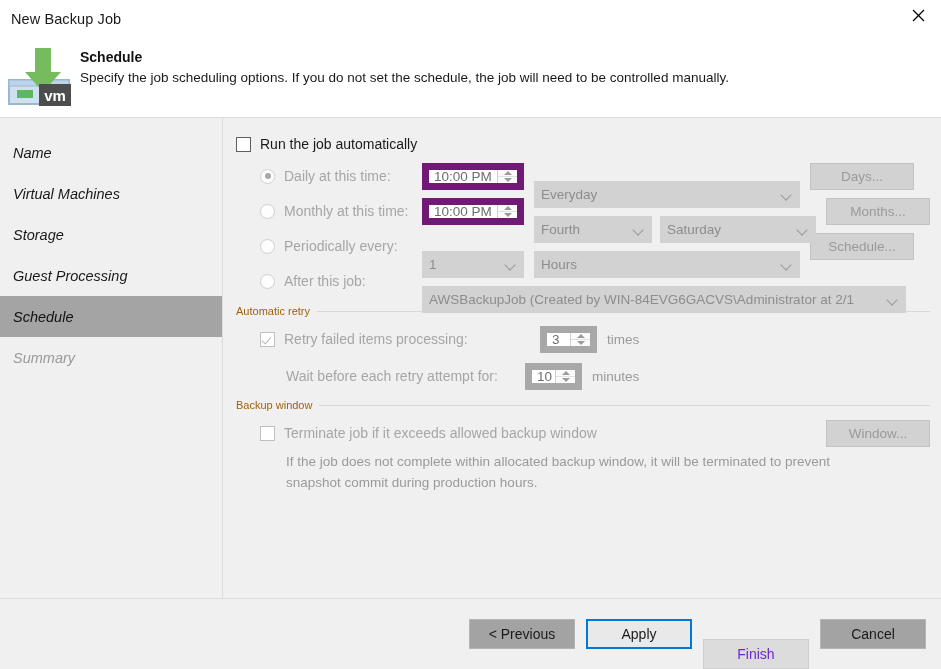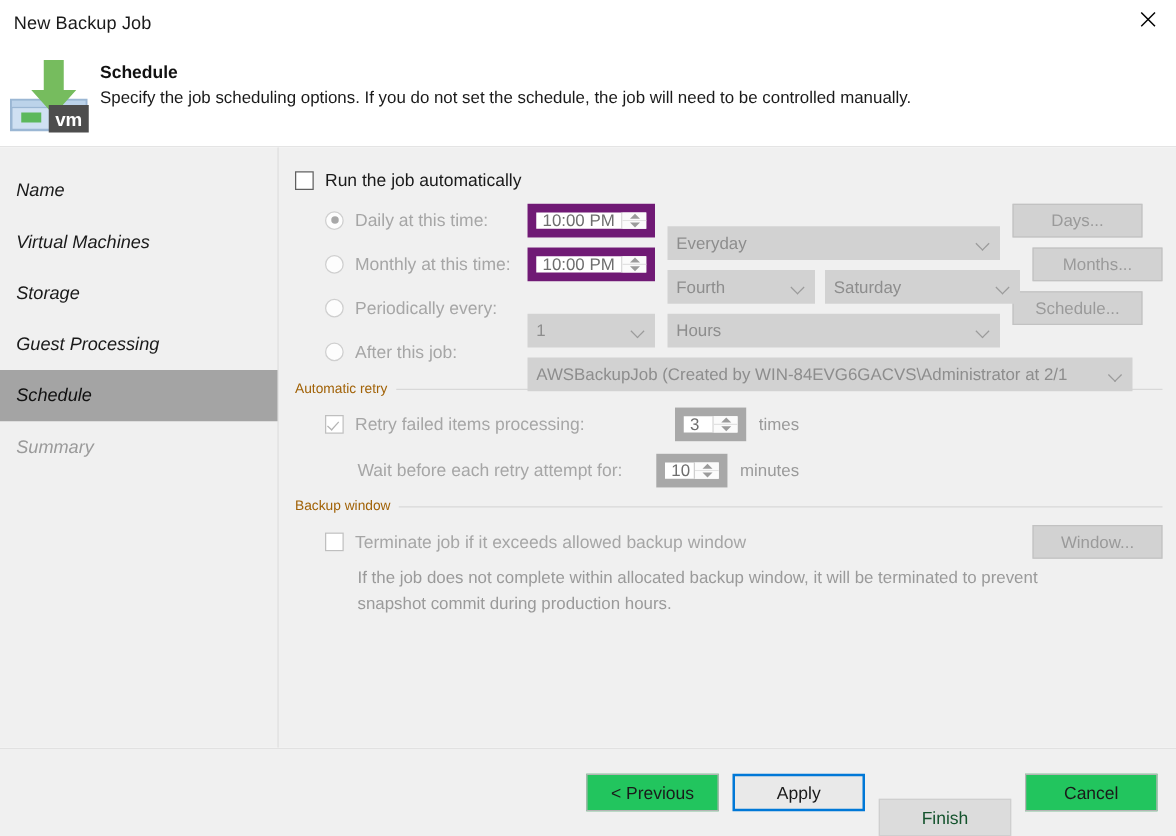--- a/index.html
+++ b/index.html
@@ -358,38 +358,38 @@
     display: flex;
     align-items: center;
     justify-content: flex-end;
     padding-right: 15px;
     box-sizing: border-box;
   }
   .fbtn {
     width: 106px;
     height: 30px;
     margin-left: 11px;
-    background: #22c55e;
+    background: #a3a3a3;
     border: 1px solid #b5b5b5;
     box-sizing: border-box;
     display: flex;
     align-items: center;
     justify-content: center;
     font-size: 14px;
     color: #1a1a1a;
     cursor: pointer;
   }
   .fbtn.primary {
     border: 2px solid #0078d7;
     background: #e9e9e9;
   }
   .fbtn.disabled {
     background: #dcdcdc;
     border-color: #cfcfcf;
-    color: #14532d;
+    color: #6d28d9;
     cursor: default;
     margin-top: 40px;
   }
 </style>
 </head>
 <body>
 
 <div class="window">
 
   <div class="titlebar">

